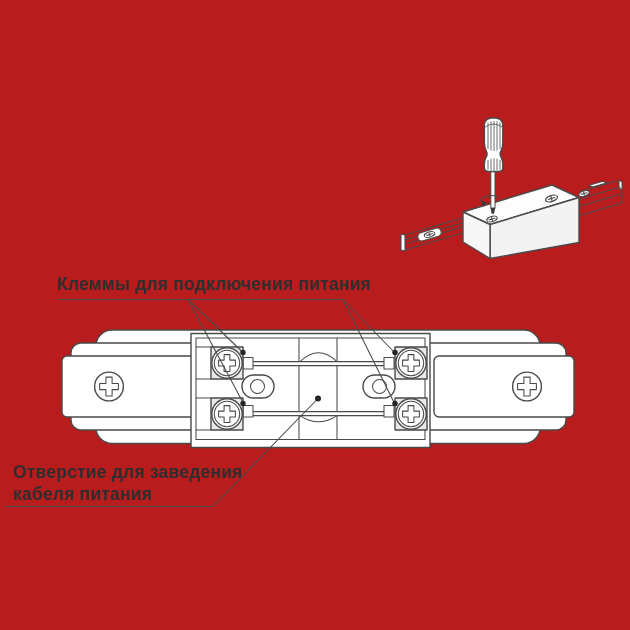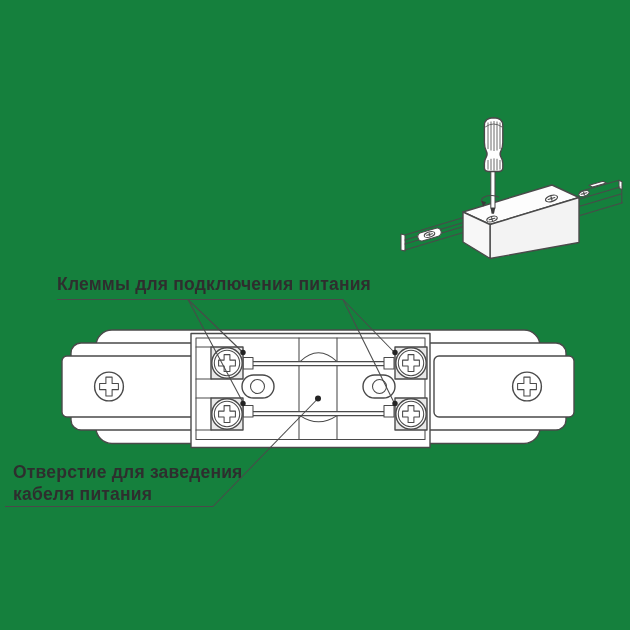--- a/index.html
+++ b/index.html
@@ -1,16 +1,16 @@
 <!DOCTYPE html>
 <html><head>
 <meta charset="utf-8">
 <style>
   html,body{margin:0;padding:0;background:#ffffff;}
-  .canvas{position:relative;width:630px;height:630px;background:#15803d;overflow:hidden;
+  .canvas{position:relative;width:630px;height:630px;background:#b91c1c;overflow:hidden;
           font-family:"Liberation Sans",sans-serif;}
   svg{position:absolute;left:0;top:0;}
   .ln{stroke:#4a4a4a;stroke-width:1.4;fill:none;stroke-linejoin:round;stroke-linecap:round;}
   .lnt{stroke:#4a4a4a;stroke-width:1.05;fill:none;stroke-linejoin:round;stroke-linecap:round;}
   .wfill{fill:#ffffff;}
   .gfill{fill:#e9e9e9;}
   .bfill1{fill:#fdfdfd;}
   .bfill2{fill:#f3f3f3;}
   .bfill3{fill:#f7f7f7;}
   .dot{fill:#242424;stroke:none;}

